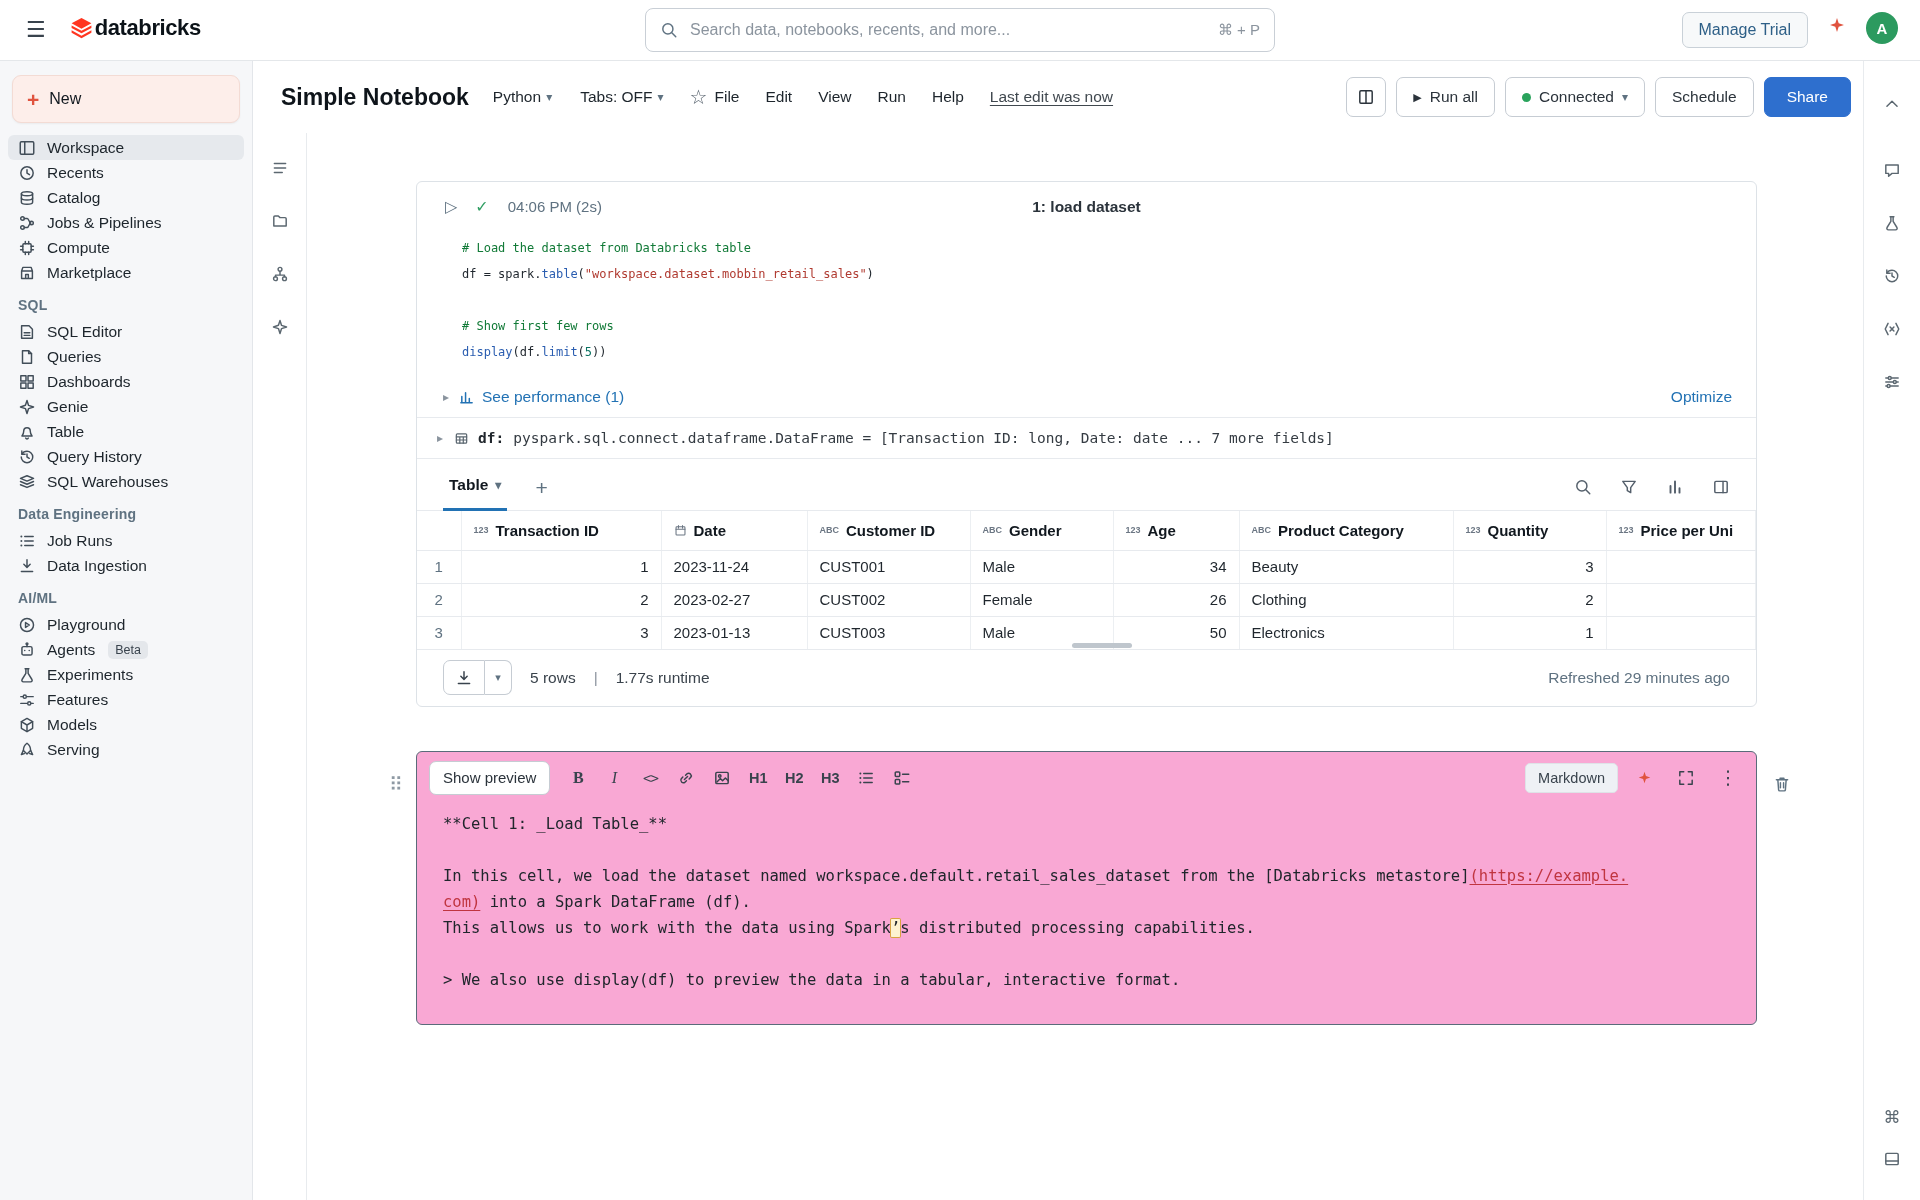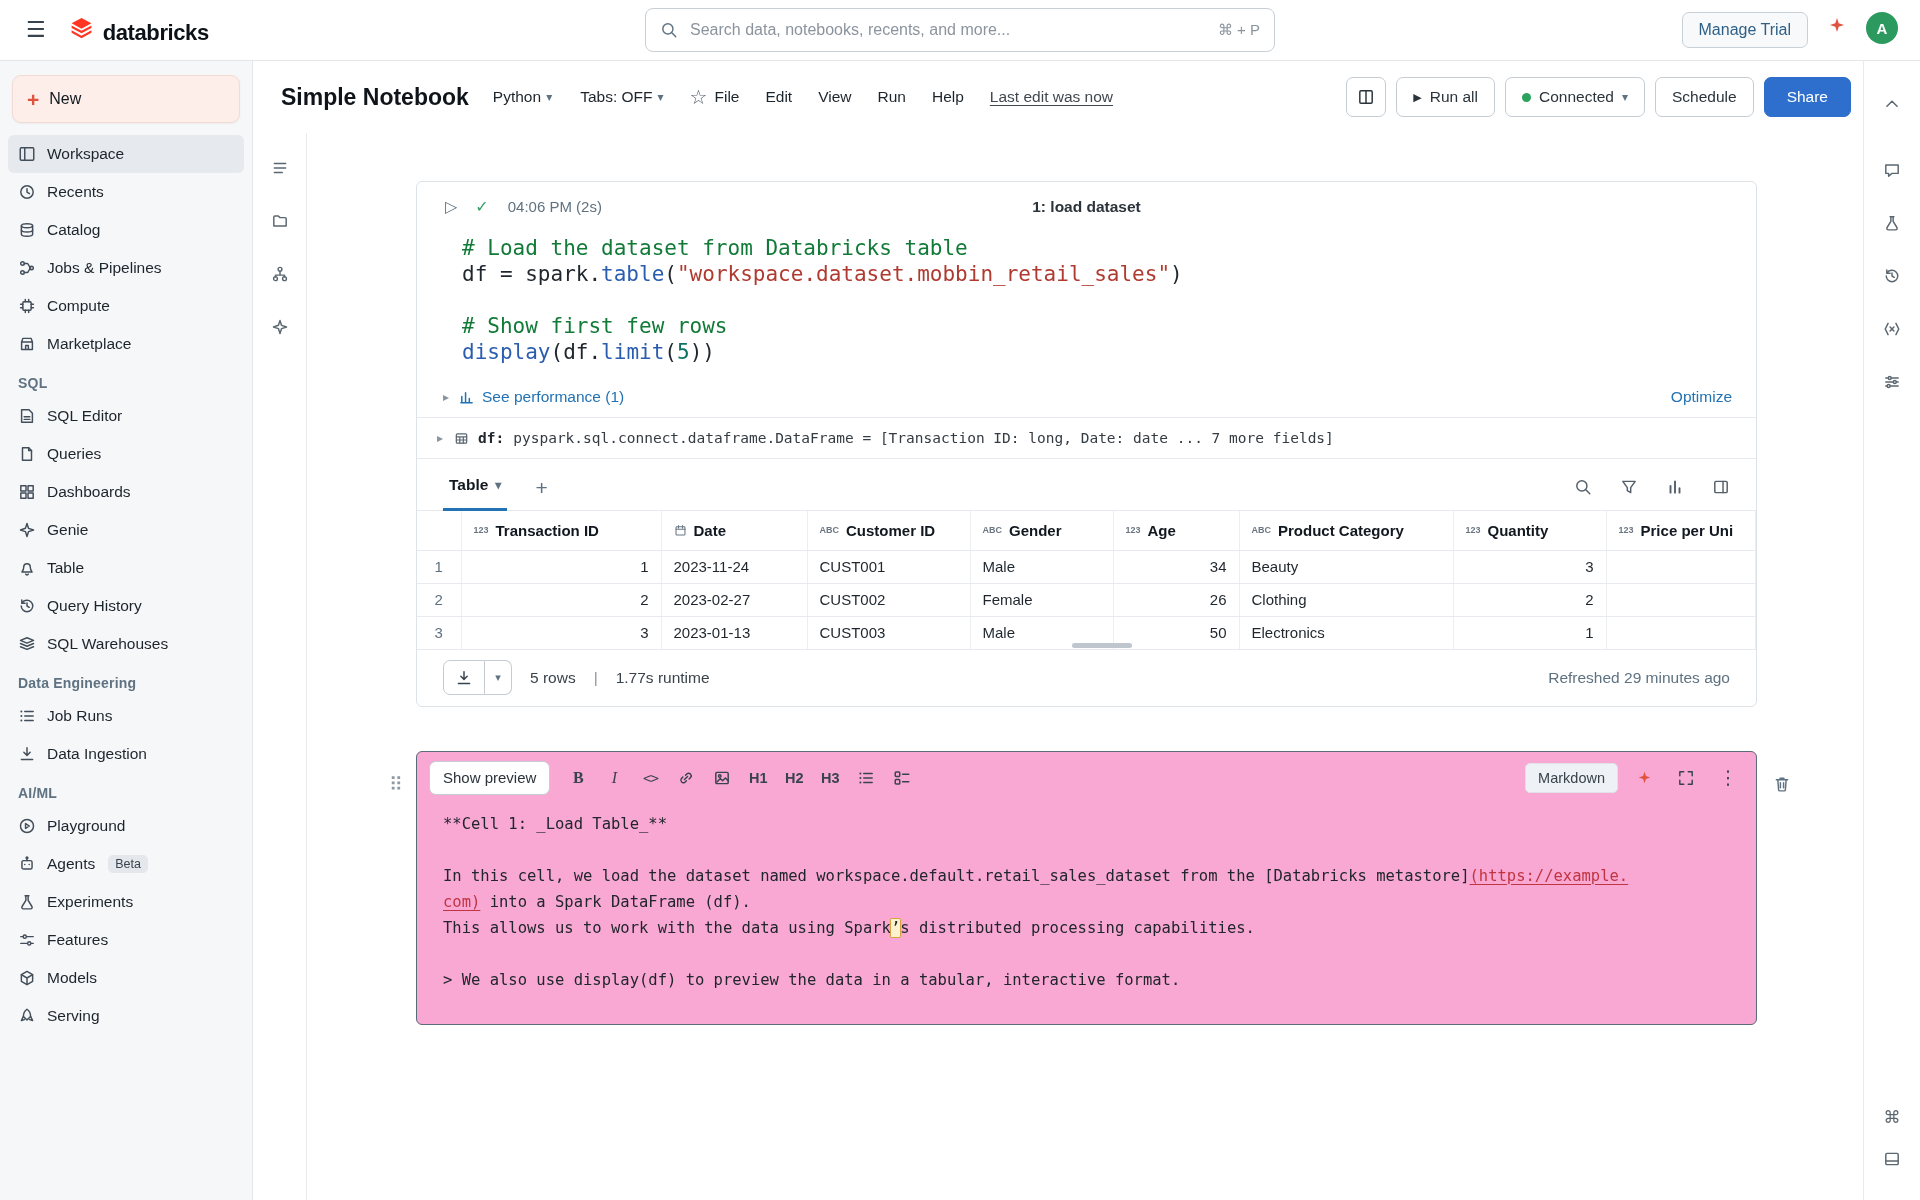--- a/index.html
+++ b/index.html
@@ -5,36 +5,36 @@
   *{box-sizing:border-box}
   html,body{margin:0;padding:0;background:#fff}
   body{font-family:"Liberation Sans",sans-serif;color:#2b333b;-webkit-font-smoothing:antialiased}
   .app{width:1920px;height:1200px;display:flex;flex-direction:column;overflow:hidden;background:#fff}
 
   
   .topbar{height:61px;flex:0 0 61px;display:flex;align-items:center;border-bottom:1px solid #e4e7ea;padding:0 22px;position:relative;background:#fff}
   .tb-left{display:flex;align-items:center;gap:18px}
   .icon-btn{background:none;border:none;cursor:pointer;color:#424e59;display:flex;align-items:center;justify-content:center;padding:4px;border-radius:6px}
   .burger{font-size:22px;color:#39434d;line-height:1}
-  .logo{display:flex;align-items:flex-end;gap:8px}
+  .logo{display:flex;align-items:flex-start;}
   .logo-word{font-size:22px;font-weight:700;color:#0b1218;letter-spacing:-0.4px}
   .tb-search{position:absolute;left:50%;transform:translateX(-50%);width:630px;height:44px;border:1px solid #c9cfd6;border-radius:8px;display:flex;align-items:center;padding:0 14px;gap:10px;background:#fff}
   .tb-search input{flex:1;border:none;outline:none;font-size:16px;color:#737373;font-family:"Liberation Sans",sans-serif;background:transparent}
   .tb-search input::placeholder{color:#8b949e}
   .kbd-hint{color:#8b949e;font-size:15px;white-space:nowrap}
   .tb-right{margin-left:auto;display:flex;align-items:flex-start;gap:16px}
   .trial-btn{border:1px solid #c9d1d8;background:#f7f9fa;color:#2d5f87;font-size:16px;padding:8px 16px;border-radius:7px;cursor:pointer;font-family:inherit}
   .avatar{width:32px;height:32px;border-radius:50%;background:#2c9a5f;color:#fff;font-size:15px;font-weight:700;display:flex;align-items:center;justify-content:center;cursor:pointer}
 
   
   .body{flex:1;display:flex;min-height:0}
   .sidebar{width:253px;flex:0 0 253px;background:#f6f7f9;border-right:1px solid #e3e6ea;padding:10px 0;overflow:hidden}
   .new-btn{margin:4px 12px 12px;width:calc(100% - 24px);height:48px;border:1px solid #f3dbd4;background:#fdeeea;border-radius:9px;display:flex;align-items:center;gap:10px;padding:0 14px;font-size:16px;color:#11181f;cursor:pointer;box-shadow:0 1px 2px rgba(0,0,0,.05);font-family:inherit}
   .new-plus{color:#e0533f;font-size:21px;font-weight:700;line-height:1}
-  .nav-item{display:flex;align-items:center;gap:11px;height:38px;margin:0 8px;padding:0 10px;border-radius:6px;font-size:15.5px;color:#1d252c;cursor:pointer;white-space:nowrap}
+  .nav-item{display:flex;align-items:center;gap:11px;height:25px;margin:0 8px;padding:0 10px;border-radius:6px;font-size:15.5px;color:#1d252c;cursor:pointer;white-space:nowrap}
   .nav-item.active{background:#e6e9ed}
   .nav-ic{display:flex;color:#424e59;flex:0 0 18px}
   .badge{margin-left:2px;background:#e4e7eb;color:#39434d;font-size:12.5px;padding:2px 7px;border-radius:5px}
   .sec-title{font-size:14px;color:#5f7281;margin:12px 18px 6px;font-weight:600;letter-spacing:.2px}
 
   .main{flex:1;display:flex;flex-direction:column;min-width:0;border-right:1px solid #e8ebee}
 
   
   .nb-header{display:flex;align-items:center;justify-content:space-between;padding:8px 12px 8px 28px;min-height:72px}
   .nb-head-left{display:flex;gap:5px}
@@ -59,21 +59,21 @@
   .gutter .icon-btn,.rail .icon-btn{color:#5b6770}
   .canvas{flex:1;min-width:0;overflow:hidden;padding:48px 0 0 109px;background:#fff}
 
   
   .cell{width:1341px;border:1px solid #dde2e7;border-radius:6px;background:#fff;position:relative}
   .cell-head{height:49px;display:flex;align-items:center;padding:0 24px;position:relative}
   .run-arrow{font-size:16px;color:#5f7281;background:none;border:none;cursor:pointer;padding:0 4px}
   .check{color:#2f9e62;font-size:16px;margin-left:14px}
   .cell-time{color:#5f7281;font-size:15px;margin-left:19px}
   .cell-title{position:absolute;left:50%;transform:translateX(-50%);font-size:15.5px;font-weight:600;color:#2b333b;cursor:text}
-  .code-block{padding:4px 20px 12px 45px;font-family:"DejaVu Sans Mono",monospace;font-size:21px;line-height:26px;color:#1f262d}
+  .code-block{padding:4px 20px 12px 45px;font-family:"DejaVu Sans Mono",monospace;font-size:12px;line-height:26px;color:#1f262d}
   .code-line{white-space:pre}
   .tok.cm{color:#117a37}
   .tok.str{color:#b03a30}
   .tok.fn{color:#2a5db0}
   .tok.num{color:#0b7261}
   .perf-row{height:40px;display:flex;align-items:center;padding:0 24px;gap:8px}
   .tri{color:#8a949e;font-size:12px;background:none;border:none;cursor:pointer;padding:0 2px}
   .link{color:#2272b4;font-size:15.5px;cursor:pointer}
   .perf-ic{color:#2272b4;display:flex}
   .optimize{margin-left:auto}

